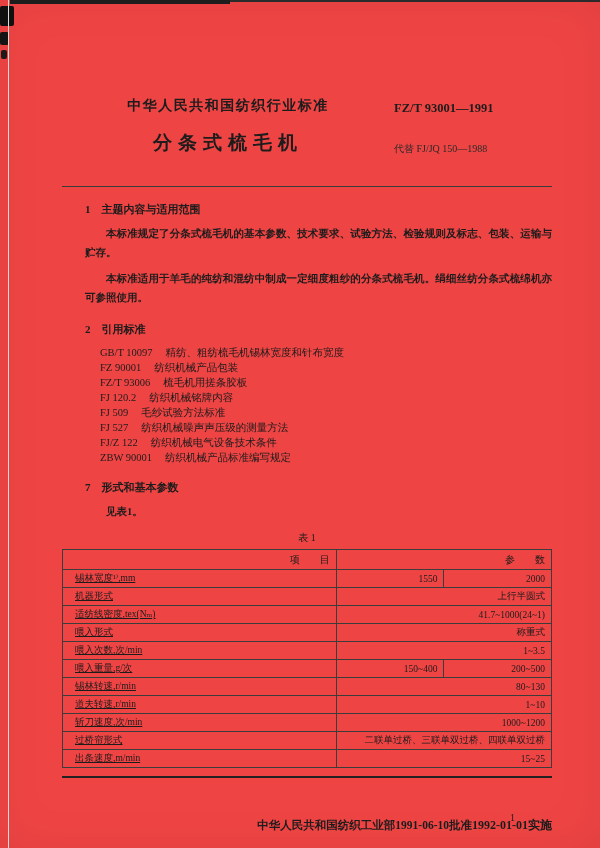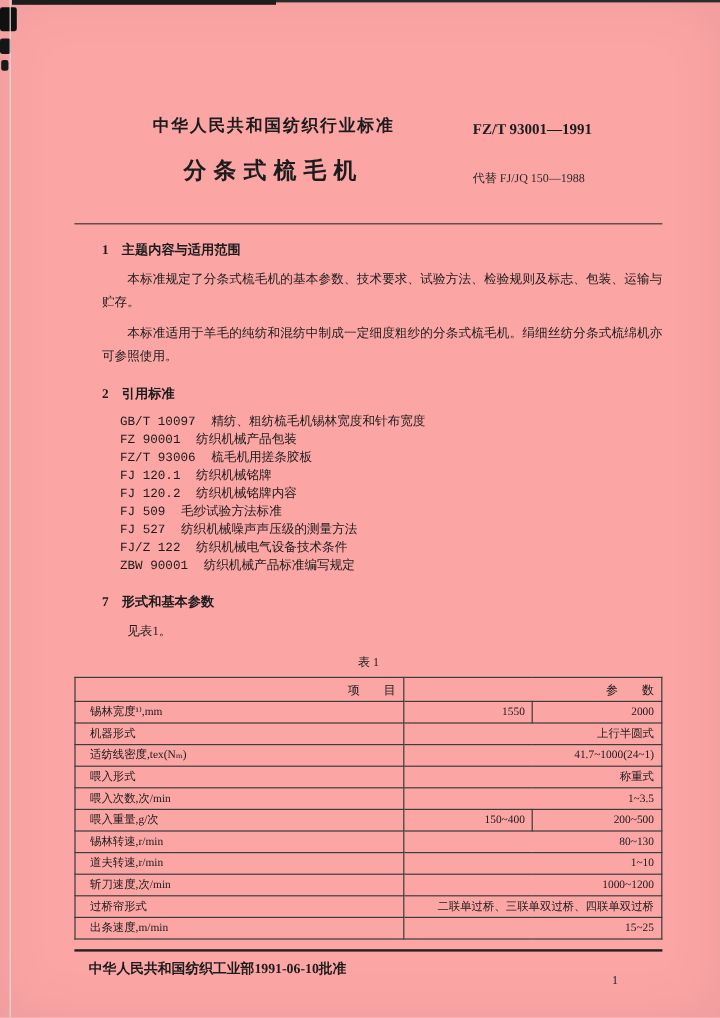--- a/index.html
+++ b/index.html
@@ -6,21 +6,21 @@
   html,body { margin:0; padding:0; }
   body {
     width:600px; height:848px;
     background:#ffffff;
     font-family:"Liberation Serif","DejaVu Serif",serif;
     color:#1c1c1c;
   }
   .page {
     position:relative;
     width:600px; height:848px;
-    background:#fca5a5;
+    background:#ef4444;
     overflow:hidden;
     box-shadow: inset 0 0 50px rgba(0,0,0,0.06);
   }
   
   .art-topline { position:absolute; top:0; left:10px; width:590px; height:2px; background:#2b2b2b; }
   .art-topbar  { position:absolute; top:0; left:10px; width:220px; height:4px; background:#1d1d1d; }
   .art-blob1 { position:absolute; top:6px;  left:0; width:14px; height:20px; background:#101010; border-radius:2px; }
   .art-blob2 { position:absolute; top:32px; left:0; width:9px;  height:13px; background:#151515; border-radius:2px; }
   .art-blob3 { position:absolute; top:50px; left:1px; width:6px; height:9px; background:#1a1a1a; border-radius:2px; }
   .art-leftline { position:absolute; top:0; left:8px; width:1px; height:848px; background:#dddcd4; }
@@ -37,24 +37,25 @@
 
   .rule { margin-top:30px; border-top:1px solid #3a3a3a; height:0; }
 
   .section { margin-left:23px; }
   .sec-heading { font-weight:bold; font-size:11px; line-height:16px; margin-top:14px; }
   .para {
     margin:7px 0 0 0;
     font-size:10.5px; line-height:19px;
     text-indent:2em;
     text-align:justify;
+    font-weight:bold;
   }
   .note { text-indent:2em; margin-top:9px; line-height:15px; }
 
-  .refs { list-style:none; margin:8px 0 0 0; padding:0 0 0 15px;font-family:Liberation Mono, monospace; }
+  .refs { list-style:none; margin:8px 0 0 0; padding:0 0 0 15px; }
   .refs li { font-size:10.5px; line-height:15px; }
   .ref-code { display:inline-block; margin-right:13px; }
 
   .table-caption { text-align:center; font-size:10px; margin-top:12px; line-height:14px; }
 
   table.params {
     width:100%;
     border-collapse:collapse;
     margin-top:4px;
     border:1.5px solid #2e2e2e;
@@ -64,29 +65,28 @@
     border:1px solid #3c3c3c;
     font-size:9.5px;
     font-weight:normal;
     padding:1px 6px;
     height:18px;
     text-align:right;
     overflow:hidden;
     white-space:nowrap;
   }
   table.params thead th { height:20px; font-size:10px; }
-  table.params td.item-cell { text-align:left; padding-left:12px; }
+  table.params td.item-cell { text-align:left; padding-left:12px;text-decoration:underline; }
 
   .footer {
     margin-top:8px;
     border-top:2.5px solid #222222;
     padding-top:7px;
     display:flex; justify-content:flex-end; align-items:baseline;
     font-weight:bold;
-    flex-direction:column;
   }
   .footer-left  { font-size:11.5px; padding-left:12px; }
   .footer-right { font-size:12px;margin-top:32px; }
 
   .page-num { position:absolute; top:812px; left:510px; font-size:10px; }
 </style>
 </head>
 <body>
 
 <div class="page">
@@ -118,21 +118,20 @@
       <p class="para">本标准规定了分条式梳毛机的基本参数、技术要求、试验方法、检验规则及标志、包装、运输与贮存。</p>
       <p class="para">本标准适用于羊毛的纯纺和混纺中制成一定细度粗纱的分条式梳毛机。绢细丝纺分条式梳绵机亦可参照使用。</p>
     </div>
 
     <div class="section">
       <div class="sec-heading">2　引用标准</div>
       <ul class="refs" id="refs-list">
           <li><span class="ref-code">GB/T 10097</span><span>精纺、粗纺梳毛机锡林宽度和针布宽度</span></li>
           <li><span class="ref-code">FZ 90001</span><span>纺织机械产品包装</span></li>
           <li><span class="ref-code">FZ/T 93006</span><span>梳毛机用搓条胶板</span></li>
-          <li><span class="ref-code">FJ 120.1</span><span>纺织机械铭牌</span></li>
           <li><span class="ref-code">FJ 120.2</span><span>纺织机械铭牌内容</span></li>
           <li><span class="ref-code">FJ 509</span><span>毛纱试验方法标准</span></li>
           <li><span class="ref-code">FJ 527</span><span>纺织机械噪声声压级的测量方法</span></li>
           <li><span class="ref-code">FJ/Z 122</span><span>纺织机械电气设备技术条件</span></li>
           <li><span class="ref-code">ZBW 90001</span><span>纺织机械产品标准编写规定</span></li>
         </ul>
     </div>
 
     <div class="section">
       <div class="sec-heading">7　形式和基本参数</div>

